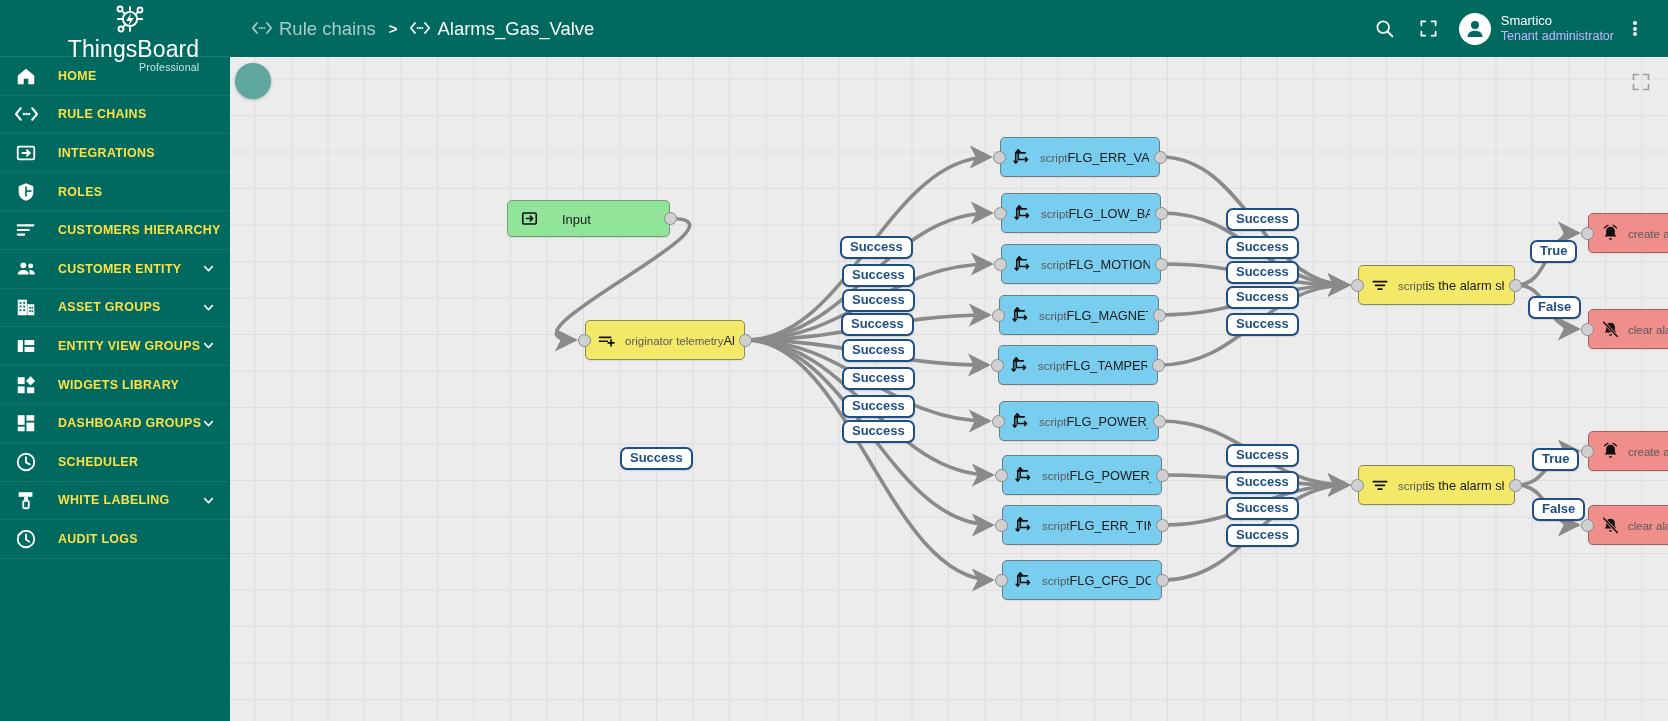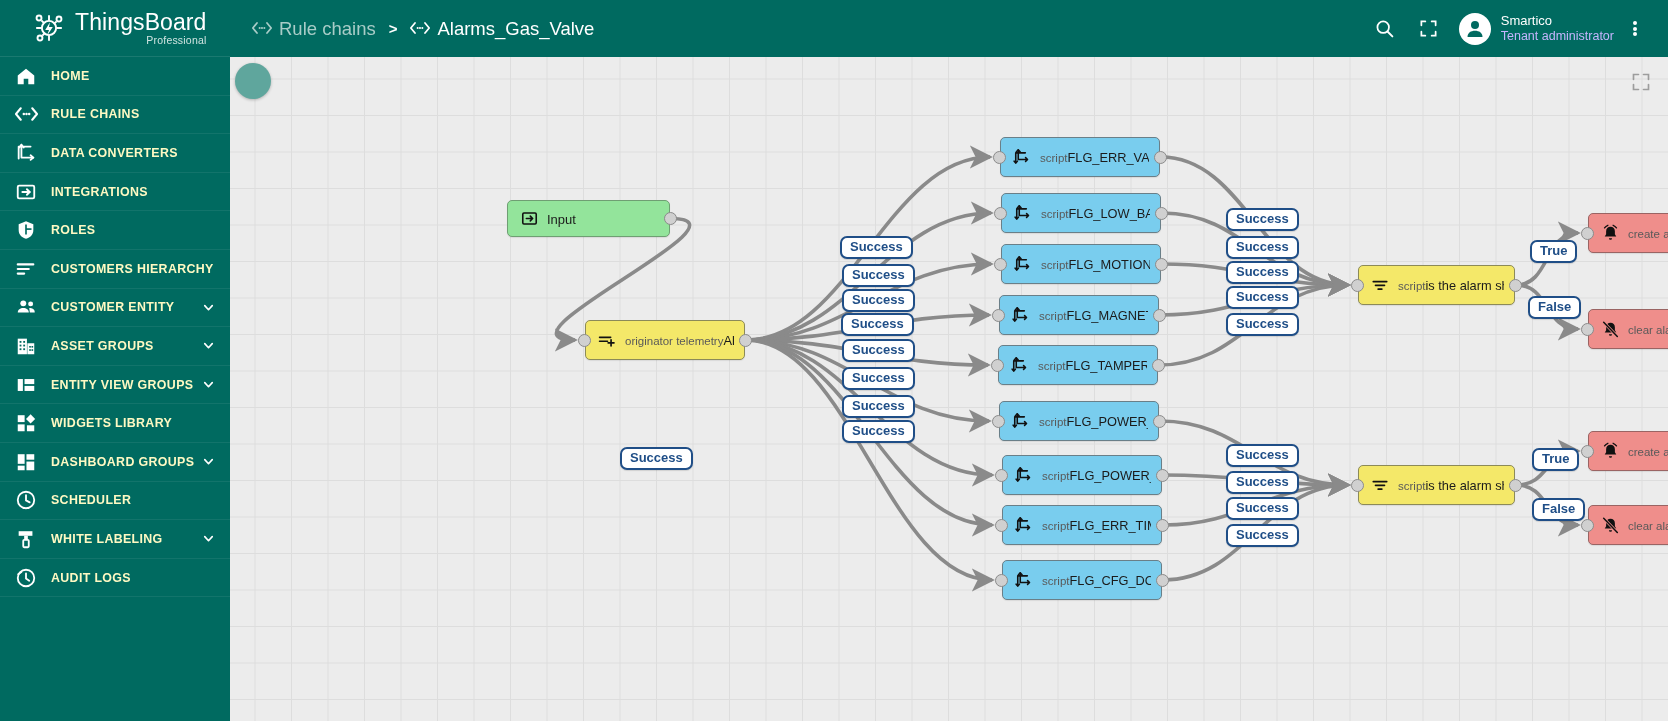--- a/index.html
+++ b/index.html
@@ -19,20 +19,21 @@
     flex: 0 0 230px;
     overflow: hidden;
     position: relative;
     z-index: 5;
   }
   .brand {
     height: 57px;
     display: flex; align-items: center;
     padding-left: 30px;
     border-bottom: 1px solid rgba(255,255,255,0.10);
+    flex-direction: column;
   }
   .brand-logo { width: 38px; height: 38px; flex: 0 0 38px; }
   .brand-text { margin-left: 7px; line-height: 1; }
   .brand-title {
     font-size: 23px; font-weight: 400; letter-spacing: .1px; color: #fff;
     display: block;
   }
   .brand-sub {
     font-size: 10.5px; color: #cfe4e1; display: block;
     text-align: right; margin-top: 1px; letter-spacing: .2px;
@@ -47,21 +48,21 @@
     position: relative;
   }
   .mi-icon {
     width: 24px; height: 24px; flex: 0 0 24px;
     display: flex; align-items: center; justify-content: center;
     margin-right: 13px;
   }
   .mi-icon svg { display:block; }
   .mi-label {
     font-size: 12.4px; font-weight: 700; letter-spacing: .35px;
-    color: #fef9c3; white-space: nowrap;
+    color: #fde047; white-space: nowrap; margin-left: 7px;
   }
   .mi-chev {
     margin-left: auto; width: 16px; height: 16px;
     display: flex; align-items: center; justify-content: center;
   }
 
   
   #main { position: relative; flex: 1 1 auto; height: 721px; }
   #topbar {
     height: 57px; background: #006a60;
@@ -139,21 +140,21 @@
   .node .n-icon {
     width: 22px; flex: 0 0 22px; height: 22px;
     display: flex; align-items: center; justify-content: center;
     margin-right: 7px; color: #222;
   }
   .node .n-text { overflow: hidden; }
   .n-type { font-size: 11.5px; color: #5a5a5a; line-height: 1.18; white-space: nowrap; }
   .n-name { font-size: 12.8px; color: #1b1b1b; line-height: 1.22; white-space: nowrap; }
   .n-single { font-size: 13px; color: #1b1b1b; white-space: nowrap; }
 
-  .node.green  { background: #93e49b; border-color: #6f9f73; }
+  .node.green  { background: #93e49b; border-color: #6f9f73; gap: 15px; }
   .node.script { background: #79cdee; border-color: #6a7f88; }
   .node.filter { background: #f4e869; border-color: #8c8a58; }
   .node.alarm  { background: #ef8e8b; border-color: #9a6463; }
 
   
   .dot {
     position: absolute; width: 13px; height: 13px; border-radius: 50%;
     background: #d0d0d0; border: 1px solid #8b8b8b; z-index: 14;
   }
 
@@ -210,33 +211,20 @@
           <span class="mi-icon">
             <svg width="23" height="16" viewBox="0 0 24 16">
               <path d="M6 2 L1 8 L6 14" fill="none" stroke="#fff" stroke-width="2.1" stroke-linecap="round" stroke-linejoin="round"></path>
               <path d="M18 2 L23 8 L18 14" fill="none" stroke="#fff" stroke-width="2.1" stroke-linecap="round" stroke-linejoin="round"></path>
               <circle cx="9.2" cy="8" r="1.3" fill="#fff"></circle>
               <circle cx="12" cy="8" r="1.3" fill="#fff"></circle>
               <circle cx="14.8" cy="8" r="1.3" fill="#fff"></circle>
             </svg>
           </span>
           <span class="mi-label">RULE CHAINS</span>
-        </div>
-        <div class="menu-item">
-          <span class="mi-icon">
-            <svg width="22" height="22" viewBox="0 0 24 24">
-              <g fill="none" stroke="#fff" stroke-width="2" stroke-linecap="round" stroke-linejoin="round">
-                <path d="M7 3 V17 H20"></path>
-                <path d="M4.5 6 L7 3 L9.5 6"></path>
-                <path d="M17 14.5 L20 17 L17 19.5"></path>
-                <path d="M17 5 H4 V18"></path>
-              </g>
-            </svg>
-          </span>
-          <span class="mi-label">DATA CONVERTERS</span>
         </div>
         <div class="menu-item">
           <span class="mi-icon">
             <svg width="22" height="22" viewBox="0 0 24 24">
               <g fill="none" stroke="#fff" stroke-width="2" stroke-linecap="round" stroke-linejoin="round">
                 <rect x="3" y="5" width="18" height="14" rx="1.5"></rect>
                 <path d="M8 12 H16"></path>
                 <path d="M13 9 L16 12 L13 15"></path>
               </g>
             </svg>

